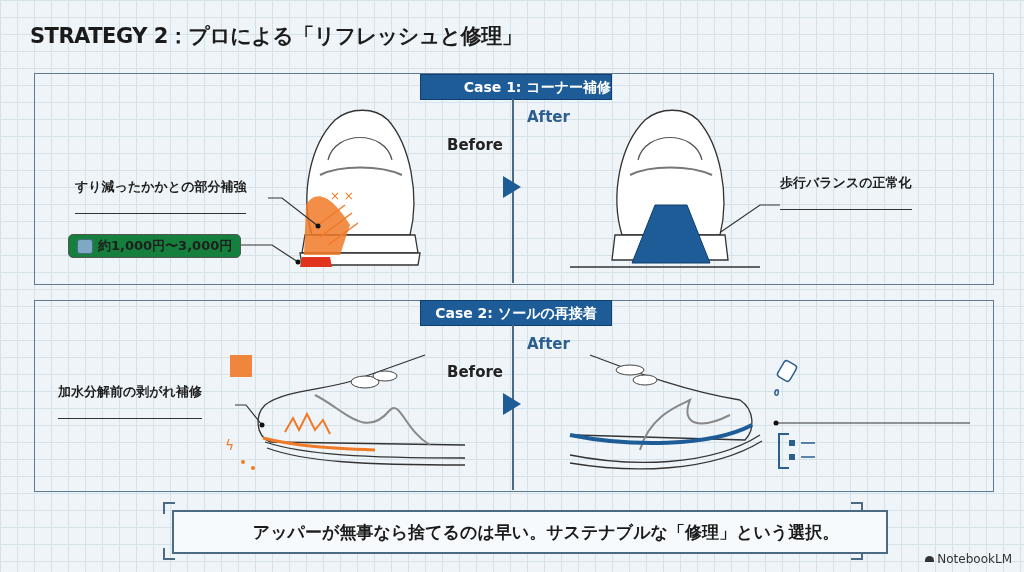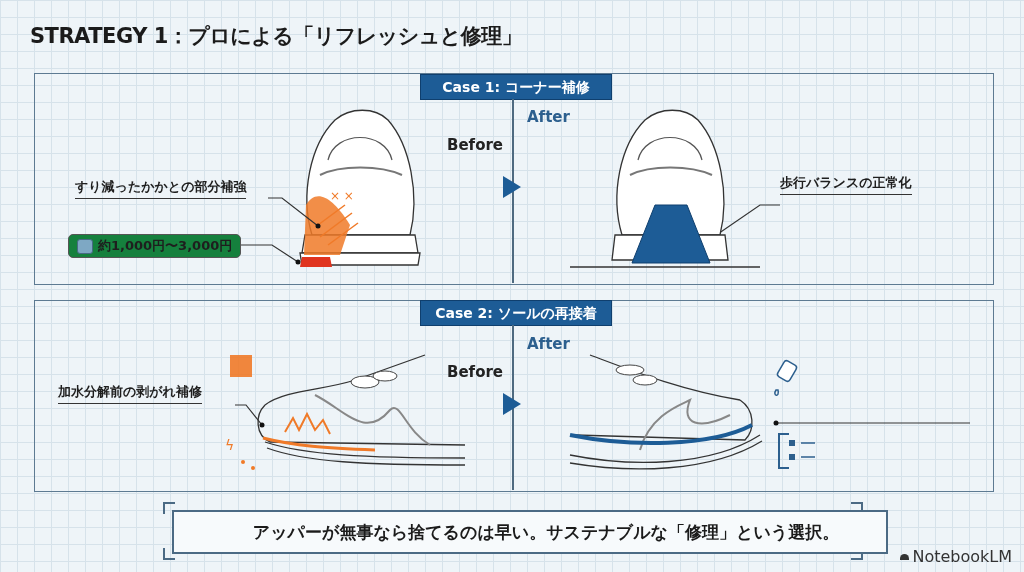--- a/index.html
+++ b/index.html
@@ -33,46 +33,46 @@
   }
   .lbl-before { position:absolute; left: 447px; font-size: 15px; font-weight: bold; color:#222;margin-top:28px; }
   .lbl-after { position:absolute; left: 527px; font-size: 15px; font-weight: bold; color:#2c5f8e; }
   .arrow {
     position: absolute; left: 503px; width: 0; height: 0;
     border-top: 11px solid transparent; border-bottom: 11px solid transparent;
     border-left: 18px solid #1d5c96;
   }
   .callout {
     position: absolute; font-size: 13px; font-weight: bold; color: #1e1e1e;
-    padding-bottom: 2px; border-bottom: 1.5px solid #333;
+    padding-bottom: 17px; border-bottom: 1.5px solid #333;
   }
   .price {
     position: absolute; left: 68px; top: 234px;
     border: 1.5px solid #555; border-radius: 5px; background: #15803d;
     padding: 2px 8px; font-size: 13px; font-weight: bold; display:flex; align-items:center; gap:5px;
   }
   .bottom-box {
     position: absolute; left: 172px; top: 510px; width: 680px; height: 40px;
     border: 2px solid #4b6a84; background: #f7fafc;
     display:flex; align-items:center; justify-content:center;
     font-size: 17px; font-weight: bold; color: #1b1b1b; padding-left: 32px;
   }
   .corner { position:absolute; width:10px; height:10px; border-color:#4b6a84; border-style:solid; border-width:0; }
   .logo {
-    position:absolute; right: 12px; bottom: 6px; font-size: 16px; color:#333; display:flex; align-items:center; gap:3px;
+    position:absolute; right: 12px; bottom: 6px; font-size: 12px; color:#333; display:flex; align-items:center; gap:3px;
   }
   svg { position: absolute; overflow: visible; }
 </style>
 </head>
 <body>
 
-<div class="title">STRATEGY 1：プロによる「リフレッシュと修理」</div>
+<div class="title">STRATEGY 2：プロによる「リフレッシュと修理」</div>
 
 <div class="panel panel1"></div>
-<div class="case-badge" style="top:74px;">Case 1: コーナー補修</div>
+<div class="case-badge" style="top:74px;text-align:right;">Case 1: コーナー補修</div>
 <div class="divider" style="top:99px; height:184px;"></div>
 <div class="lbl-before" style="top:108px;">Before</div>
 <div class="lbl-after" style="top:108px;">After</div>
 <div class="arrow" style="top:176px;"></div>
 
 <svg style="left:290px; top:105px;" width="140" height="170" viewBox="0 0 140 170">
   <path d="M22 130 C10 90, 20 40, 45 15 C60 2, 85 2, 98 15 C120 40, 130 90, 120 130 Z" fill="#fff" stroke="#333" stroke-width="1.3"></path>
   <path d="M38 55 C45 25, 95 25, 102 55" fill="none" stroke="#555" stroke-width="1.2"></path>
   <path d="M30 70 C50 60, 90 60, 112 70" fill="none" stroke="#777" stroke-width="2"></path>
   <path d="M15 130 L125 130 L128 148 L12 148 Z" fill="#fff" stroke="#333" stroke-width="1.3"></path>

